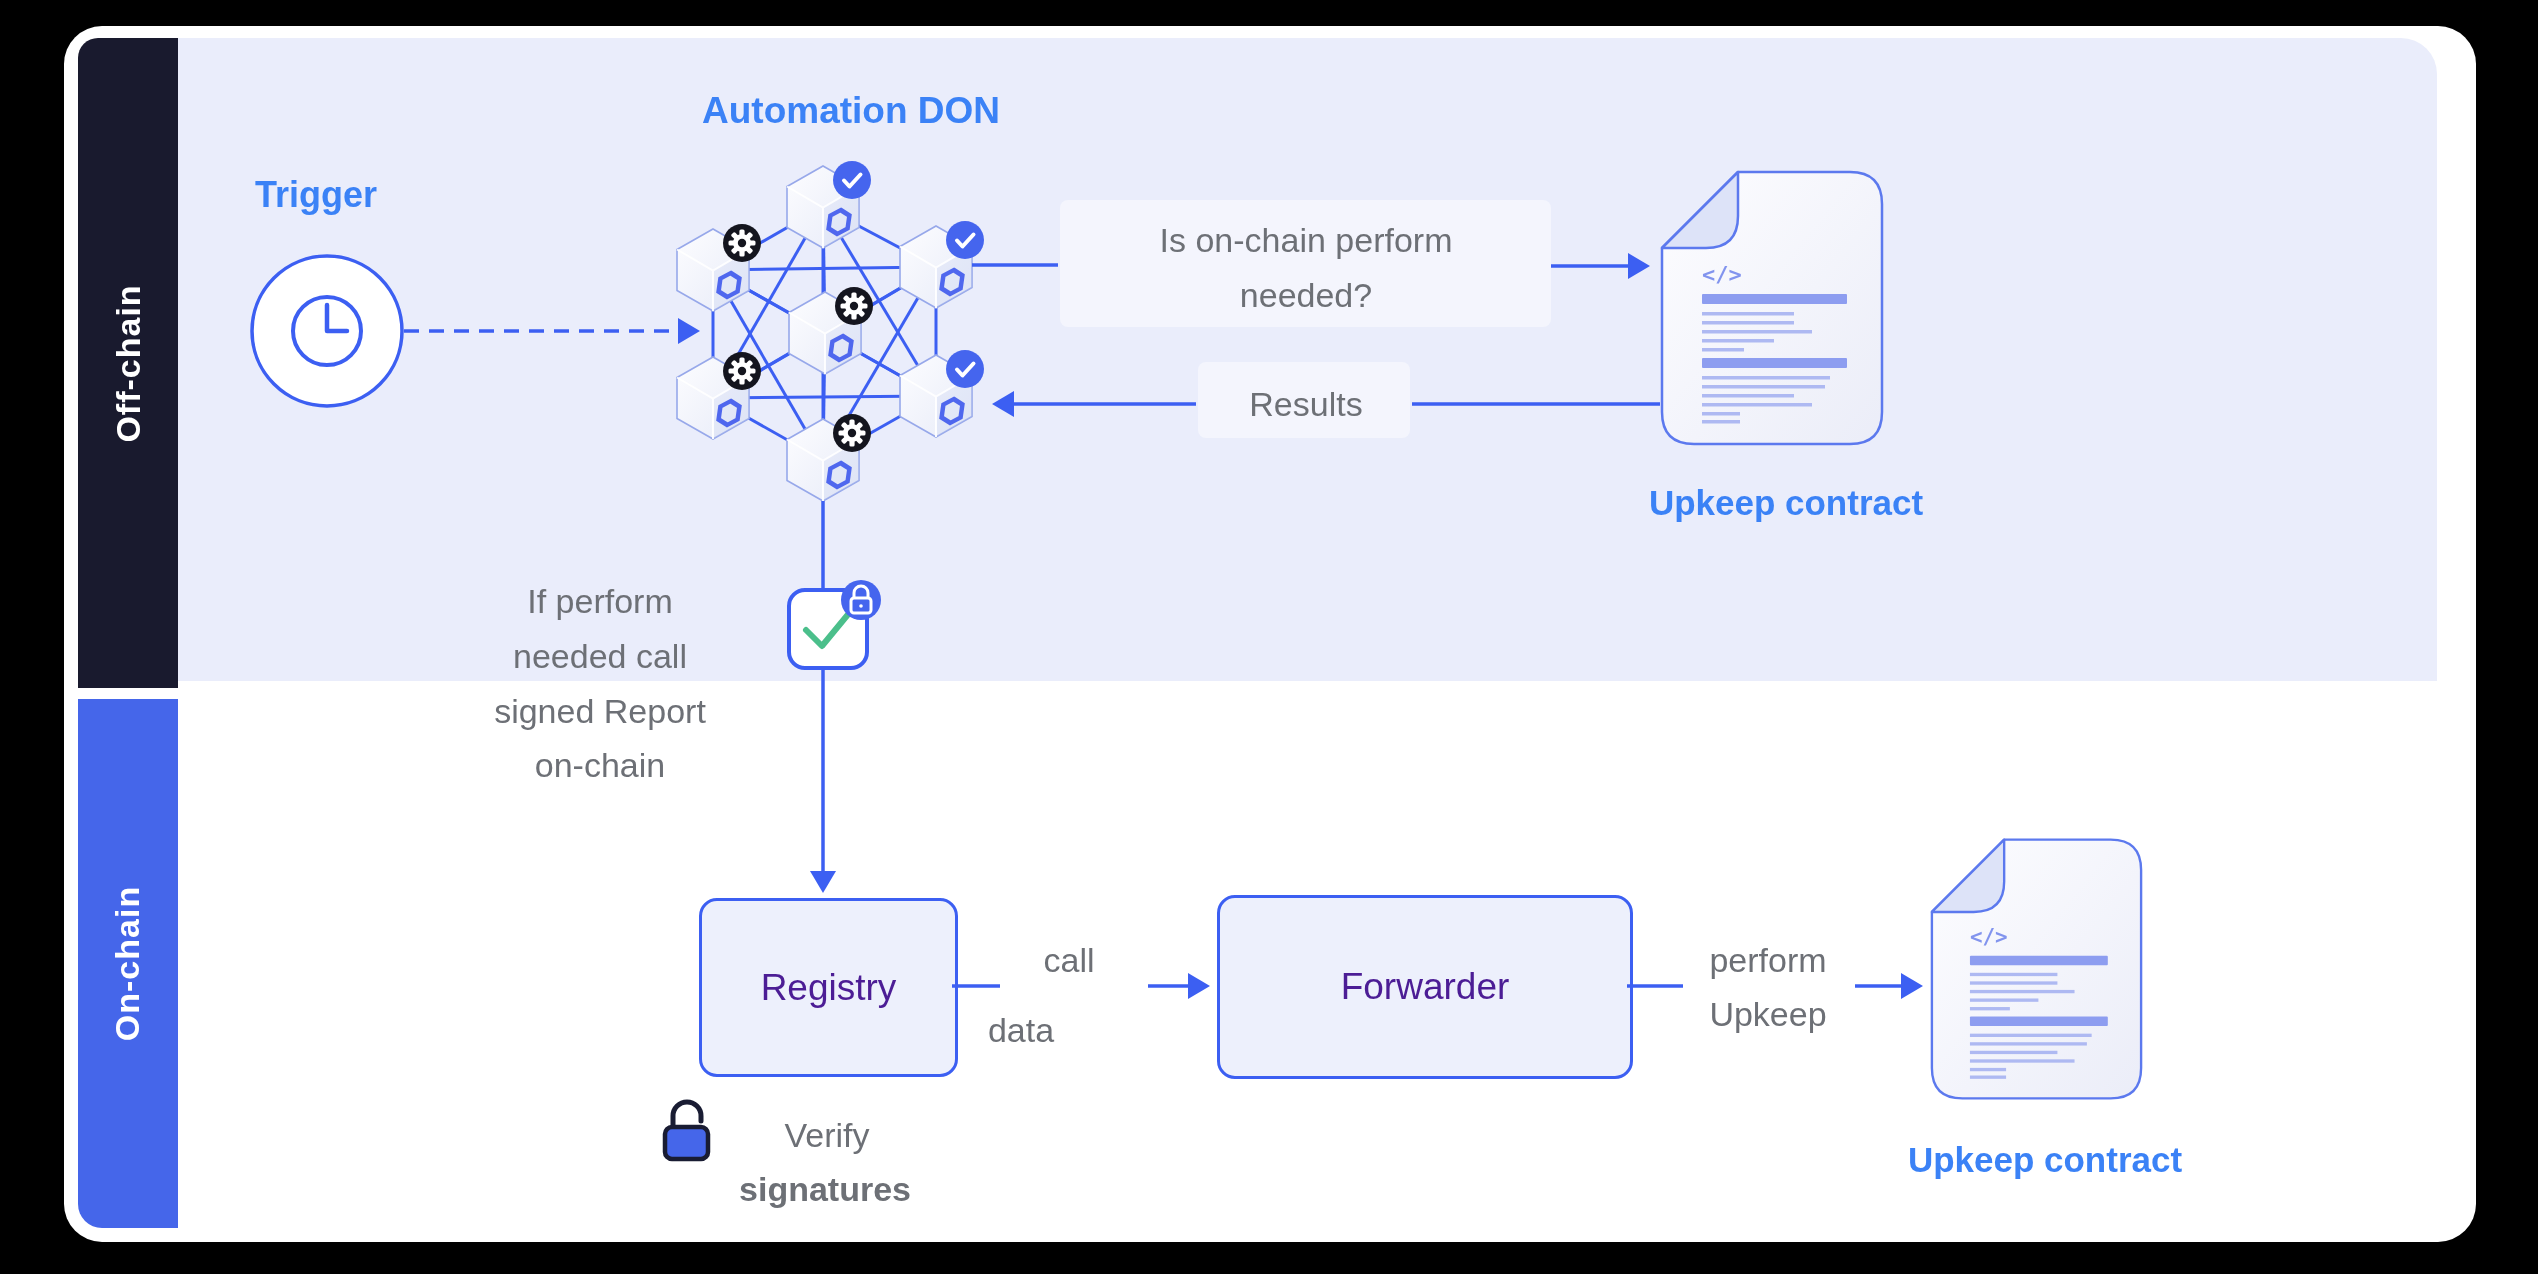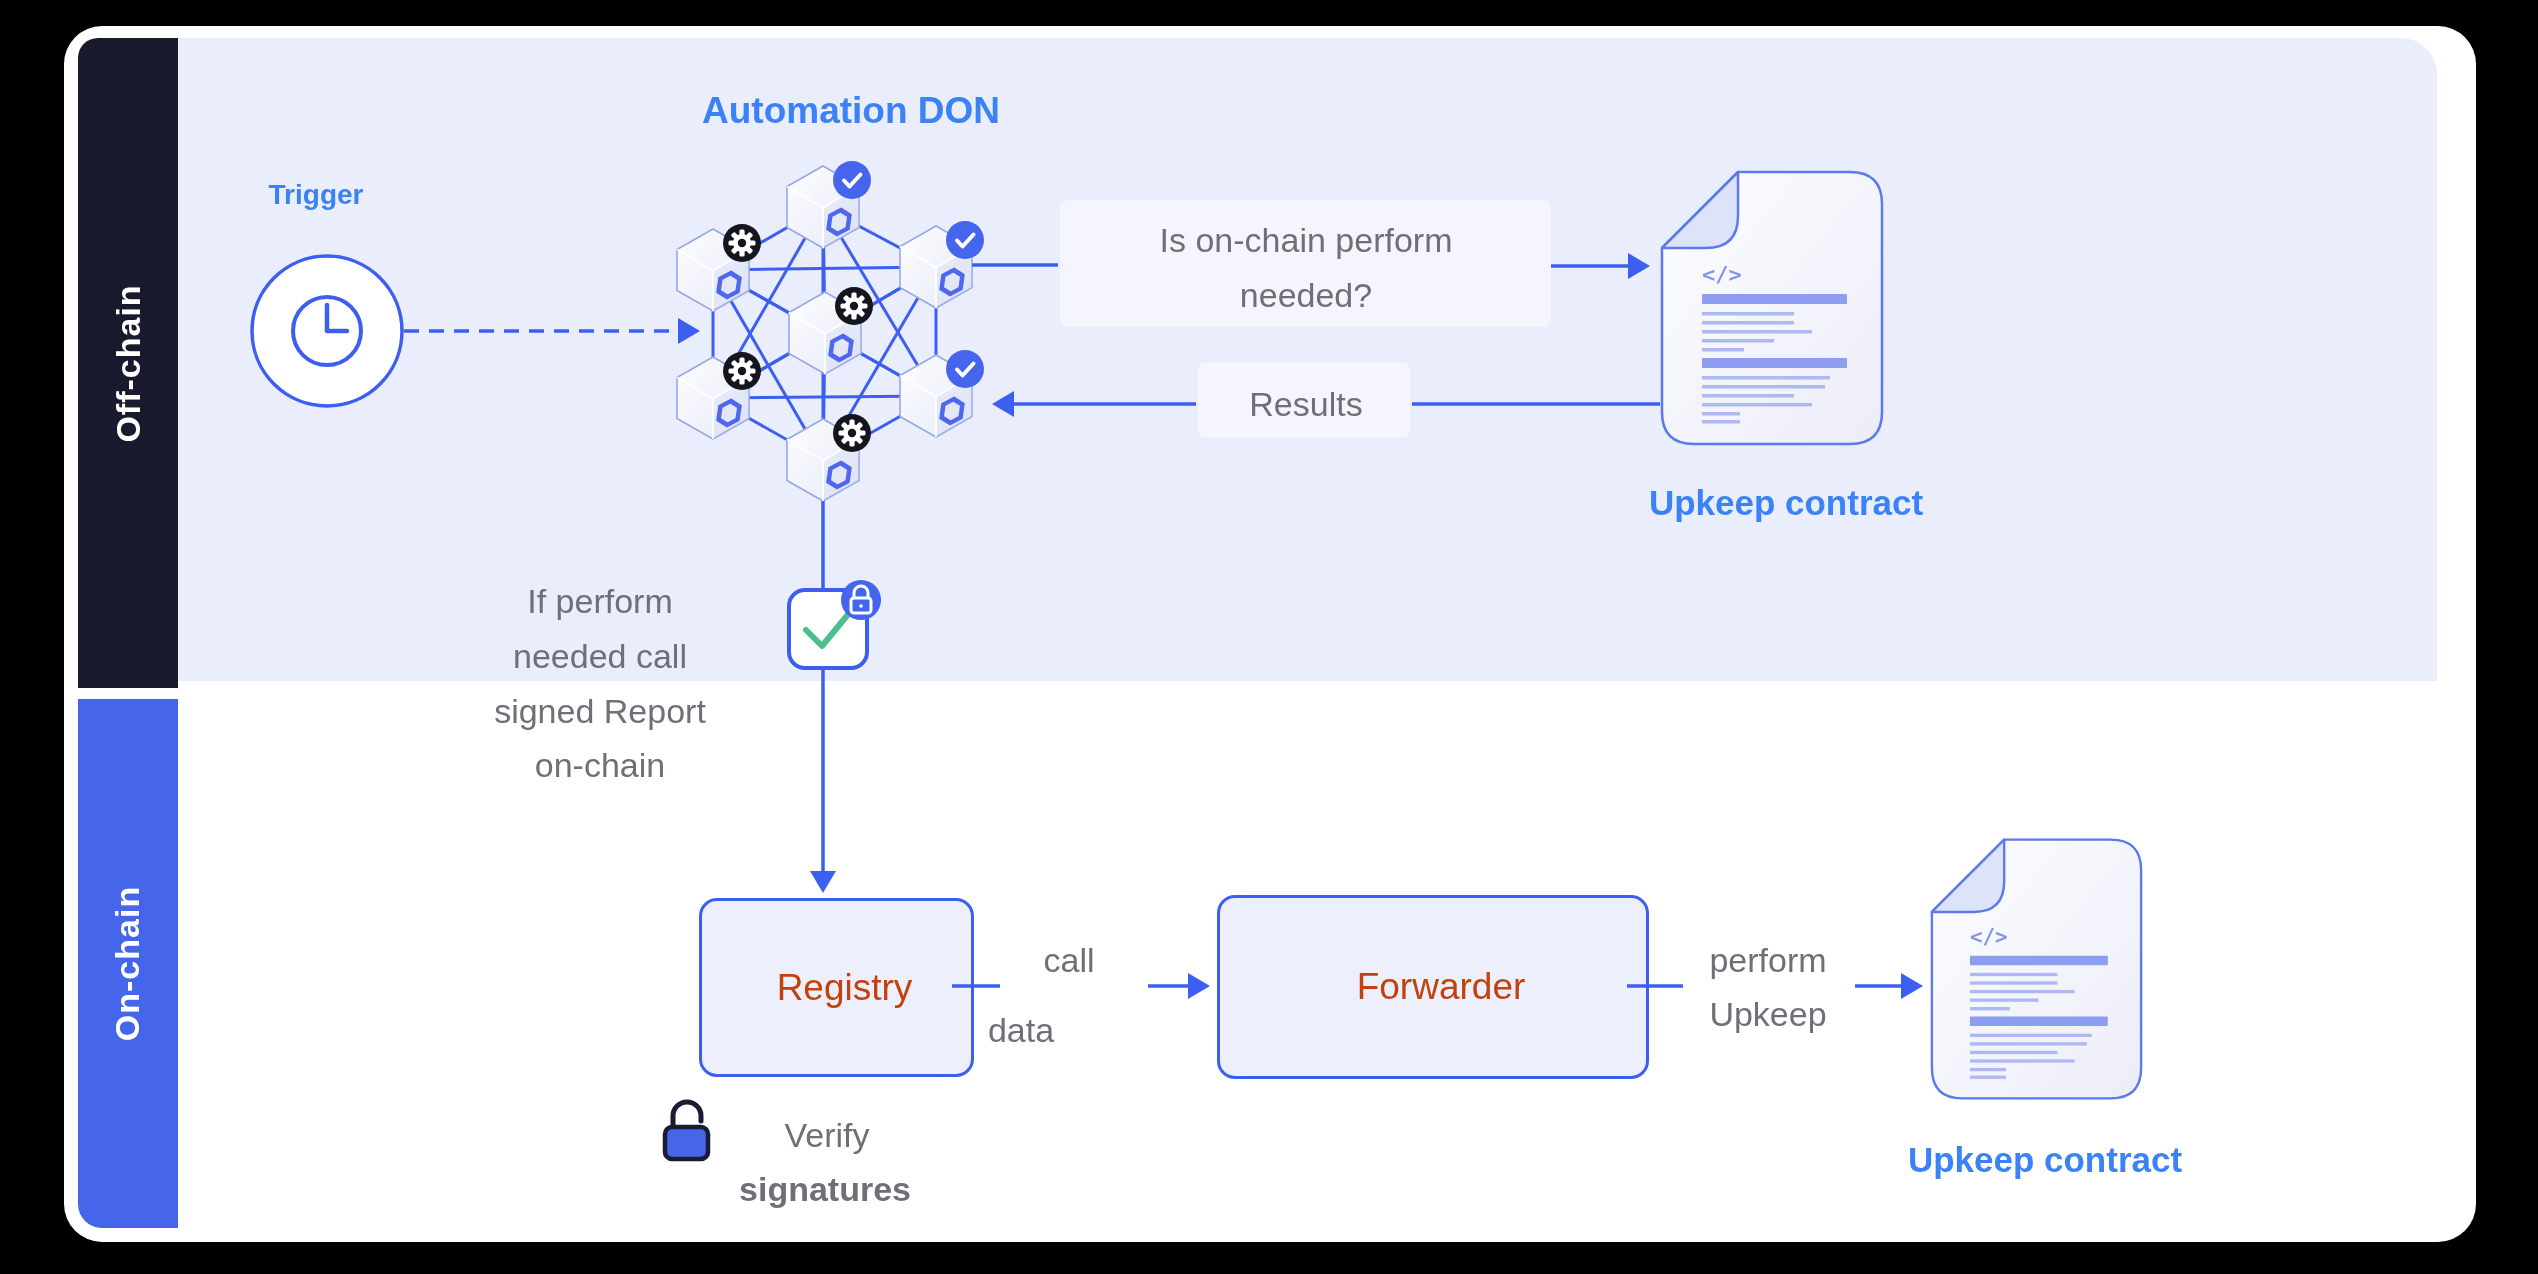--- a/index.html
+++ b/index.html
@@ -10,24 +10,24 @@
   .lane{position:absolute;left:78px;width:100px;display:flex;align-items:center;justify-content:center;}
   .lane-off{top:38px;height:650px;background:#191a2e;border-radius:20px 0 0 0;}
   .lane-on{top:699px;height:529px;background:#4566ea;border-radius:0 0 0 24px;}
   .lane-label{transform:rotate(-90deg);white-space:nowrap;color:#ffffff;font-weight:700;font-size:34px;letter-spacing:1px;}
   .lightbox{position:absolute;background:#f4f5fd;border-radius:8px;z-index:2;}
   .qbox{left:1060px;top:200px;width:491px;height:127px;}
   .rbox{left:1198px;top:362px;width:212px;height:76px;}
   .lbl{position:absolute;transform:translate(-50%,-50%);white-space:nowrap;z-index:10;}
   .t-bold{color:#3b82f6;font-weight:700;}
   .t-gray{color:#6d7076;font-weight:400;font-size:34px;}
-  .fs37{font-size:37px;} .fs36{font-size:28px;} .fs35{font-size:35px;}
+  .fs37{font-size:37px;} .fs36{font-size:36px;} .fs35{font-size:35px;}
   .node-box{position:absolute;background:#edf0fc;border:3px solid #3c5ff2;border-radius:18px;
             display:flex;align-items:center;justify-content:center;z-index:3;
-            color:#c2410c;font-size:37px;font-weight:400;padding-left:16px;}
+            color:#4c1d95;font-size:37px;font-weight:400;}
   .registry{left:699px;top:898px;width:253px;height:173px;}
   .forwarder{left:1217px;top:895px;width:410px;height:178px;}
   svg.overlay{position:absolute;left:0;top:0;z-index:5;pointer-events:none;}
 </style>
 </head>
 <body>
 
 <div class="stage">
   <div class="card"></div>
   <div class="offchain-band"></div>

